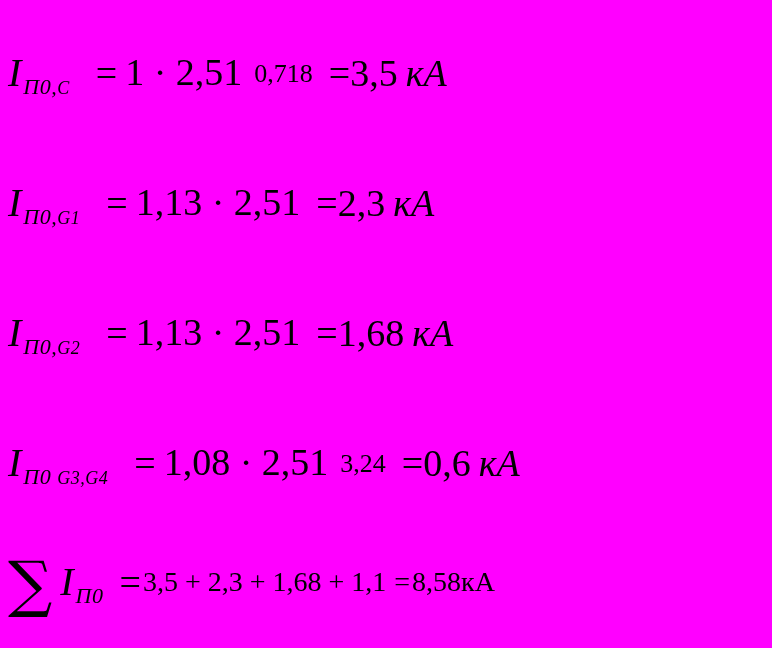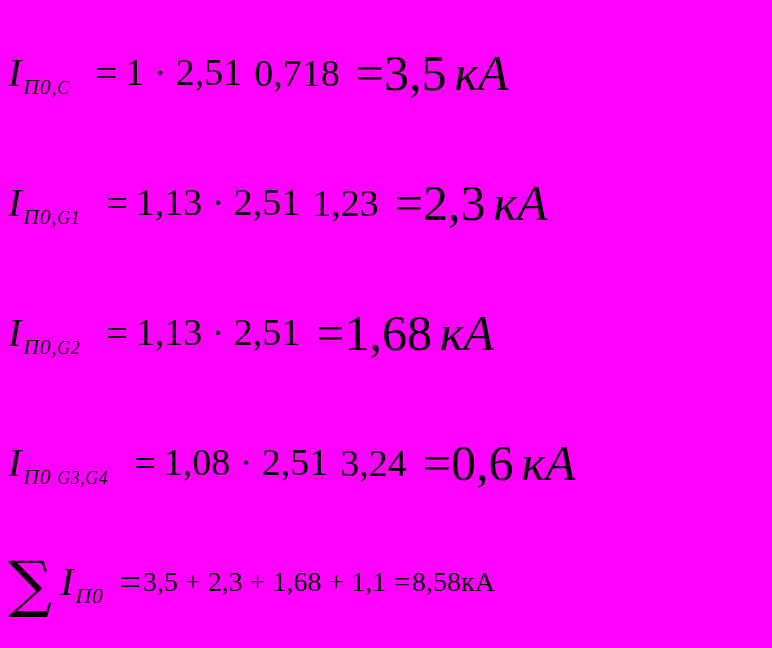--- a/index.html
+++ b/index.html
@@ -74,27 +74,27 @@
     line-height: 1.12;
     padding: 0 6px 1px 6px;
     white-space: nowrap;
   }
   .frac .bar {
     width: 100%;
     height: 2px;
     background: #000;
   }
   .frac .den {
-    font-size: 38px;
+    font-size: 26px;
     line-height: 1.12;
     padding: 1px 6px 0 6px;
     white-space: nowrap;
   }
   .result {
-    font-size: 50px;
+    font-size: 38px;
     line-height: 1;
     padding-left: 10px;
     white-space: nowrap;
   }
   .result .unit {
     font-style: italic;
     padding-left: 8px;
   }
   .sigma {
     font-size: 62px;
@@ -133,21 +133,20 @@
 
   <div class="eq-row">
     <span class="lhs">
       <span class="var-i">I</span>
       <span class="sub"><span>П0,</span><span class="small">G1</span></span>
     </span>
     <span class="eq-sign">=</span>
     <span class="frac">
       <span class="num">1,13 · 2,51</span>
       <span class="bar"></span>
-      <span class="den">1,23</span>
     </span>
     <span class="result"><span>=</span><span>2,3</span><span class="unit">кА</span></span>
   </div>
 
   <div class="eq-row">
     <span class="lhs">
       <span class="var-i">I</span>
       <span class="sub"><span>П0,</span><span class="small">G2</span></span>
     </span>
     <span class="eq-sign">=</span>

